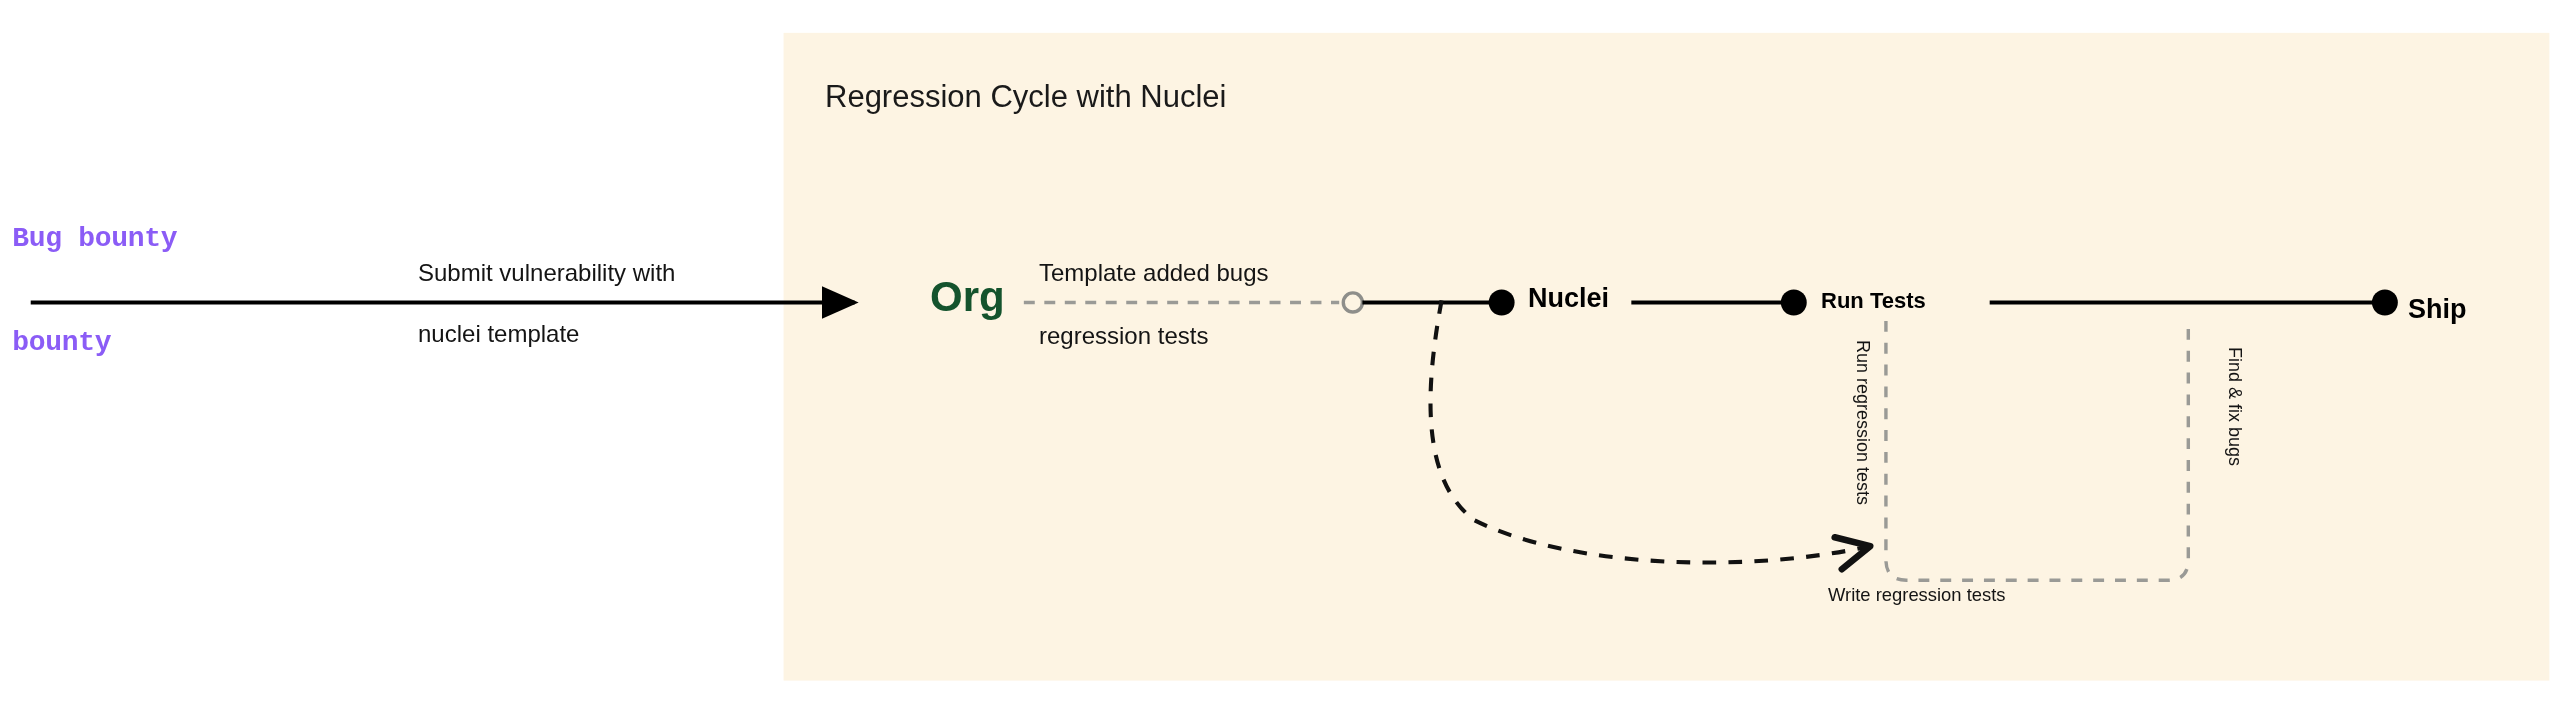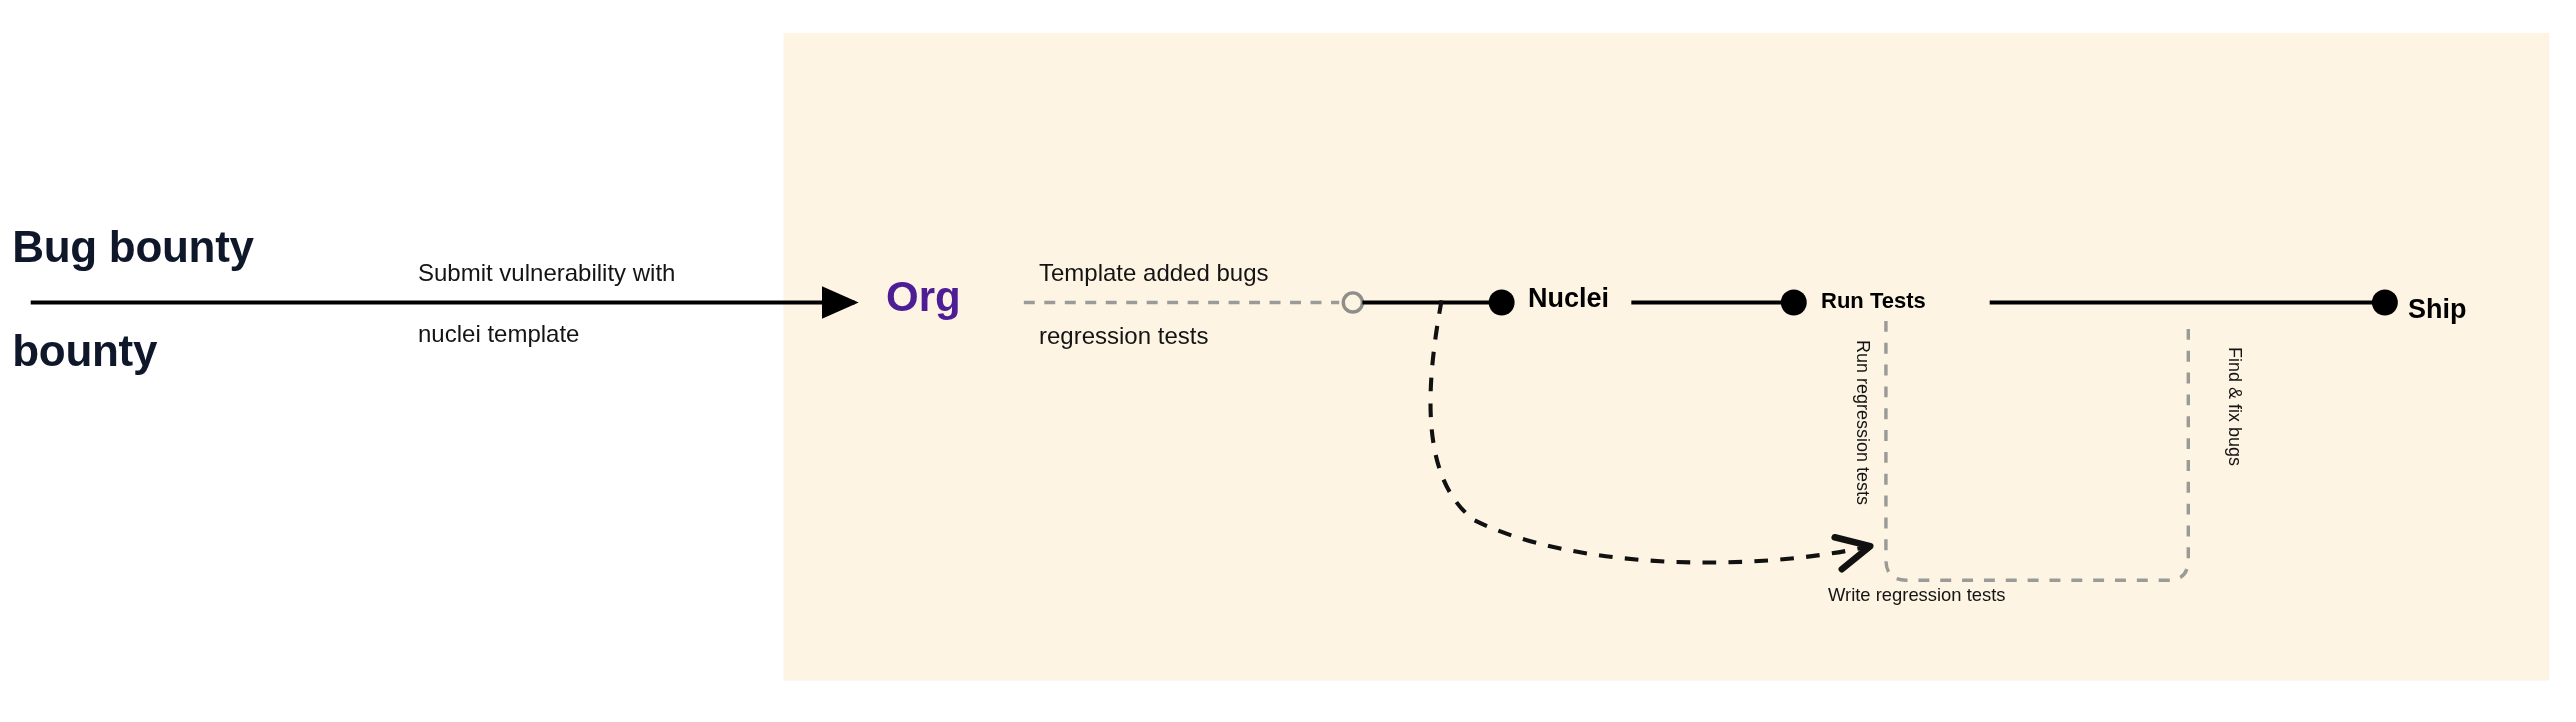--- a/index.html
+++ b/index.html
@@ -25,39 +25,41 @@
     height: 723px;
     display: block;
   }
   .txt {
     position: absolute;
     white-space: pre;
     color: #111111;
     line-height: 1;
   }
   .hunter-line {
-    font-size: 44px;
+    font-size: 28px;
     font-weight: bold;
     letter-spacing: -0.3px;
-    color: #0f172a;
+    color: #8b5cf6;
+    font-family: Liberation Mono, monospace;
   }
   .edge-label {
     font-size: 24px;
     color: #141414;
     font-weight: normal;
   }
   .panel-title {
     font-size: 31px;
     color: #1a1a1a;
     font-weight: normal;
   }
   .node-label-big {
     font-size: 42px;
     font-weight: bold;
-    color: #4c1d95;
+    color: #14532d;
+    margin-left: 44px;
   }
   .node-label {
     font-size: 27px;
     font-weight: bold;
     color: #000000;
   }
   .node-label-sm {
     font-size: 22px;
     font-weight: bold;
     color: #000000;
@@ -109,20 +111,21 @@
 
     <path d="M2112 440 C2090 560 2078 700 2160 762 C2300 832 2560 840 2740 800" fill="none" stroke="#111111" stroke-width="6" stroke-dasharray="20 18" stroke-linecap="butt" marker-end="url(#arrow-open)"></path>
   </svg>
 
   <div class="txt hunter-line" style="left:12.3px; top:225px;">Bug bounty</div>
   <div class="txt hunter-line" style="left:12.3px; top:329px;">bounty</div>
 
   <div class="txt edge-label" style="left:418px; top:261px;">Submit vulnerability with</div>
   <div class="txt edge-label" style="left:418px; top:322px;">nuclei template</div>
 
+  <div class="txt panel-title" style="left:825px; top:81px;">Regression Cycle with Nuclei</div>
 
   <div class="txt node-label-big" style="left:886px; top:276px;">Org</div>
 
   <div class="txt edge-label" style="left:1039px; top:261px;">Template added bugs</div>
   <div class="txt edge-label" style="left:1039px; top:324px;">regression tests</div>
 
   <div class="txt node-label" style="left:1528px; top:285px;">Nuclei</div>
 
   <div class="txt node-label-sm" style="left:1821px; top:290px;">Run Tests</div>
 

